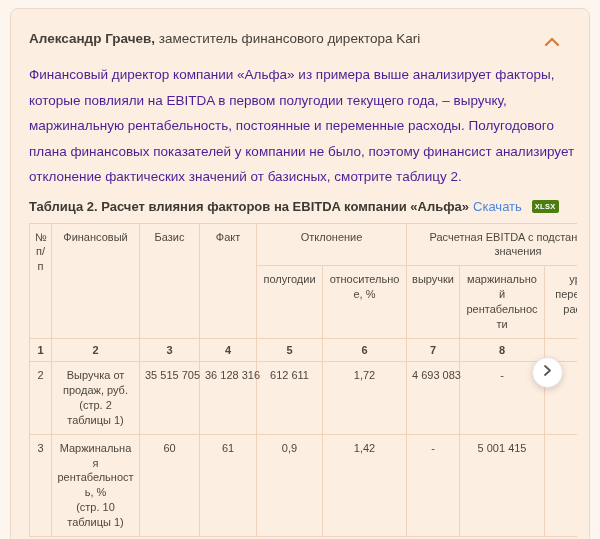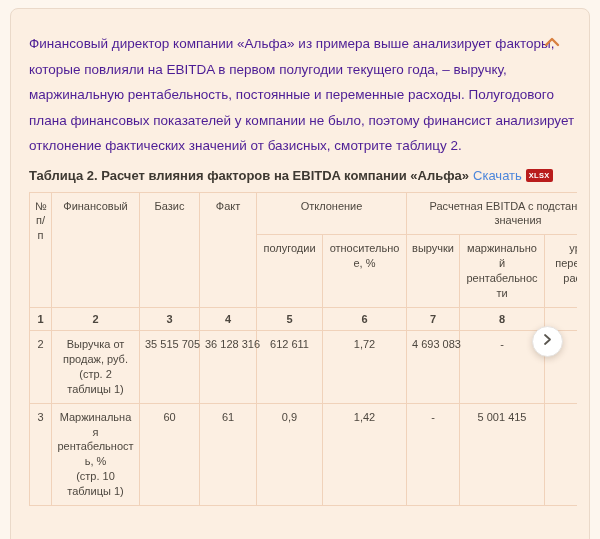--- a/index.html
+++ b/index.html
@@ -61,28 +61,28 @@
     margin: 0 0 9px 0;
   }
   .dl-link {
     font-weight: normal;
     color: #4c86db;
     text-decoration: none;
     margin-left: 4px;
   }
   .xlsx-badge {
     display: inline-block;
-    background: #b91c1c;
+    background: #4d7c0f;
     color: #ffffff;
     font-size: 7.5px;
     font-weight: bold;
     letter-spacing: 0.3px;
     padding: 2px 3px;
     border-radius: 2px;
-    margin-left: 4px;
+    margin-left: 10px;
     vertical-align: 2px;
   }
   .table-wrap {
     position: relative;
     width: 548px;
     overflow: hidden;
   }
   table.factors {
     border-collapse: collapse;
     table-layout: fixed;
@@ -125,20 +125,21 @@
 
   <button class="collapse-btn">
     <span>
       <svg width="18" height="14" viewBox="0 0 18 14">
         <polyline points="3,10 9,4 15,10" fill="none" stroke="#d9803f" stroke-width="2.4" stroke-linecap="round" stroke-linejoin="round"></polyline>
       </svg>
     </span>
   </button>
 
 
+  <p class="author"><span class="name">Александр Грачев,</span><span> заместитель финансового директора Kari</span></p>
 
   <p class="para">Финансовый директор компании «Альфа» из примера выше анализирует факторы, которые повлияли на EBITDA в первом полугодии текущего года, – выручку, маржинальную рентабельность, постоянные и переменные расходы. Полугодового плана финансовых показателей у компании не было, поэтому финансист анализирует отклонение фактических значений от базисных, смотрите таблицу 2.</p>
 
   <p class="caption"><span>Таблица 2. Расчет влияния факторов на EBITDA компании «Альфа»</span><a href="#" class="dl-link">Скачать</a><span class="xlsx-badge">XLSX</span></p>
 
   <div class="table-wrap">
     <table class="factors">
       <colgroup>
         <col style="width:22px">
           <col style="width:88px">

